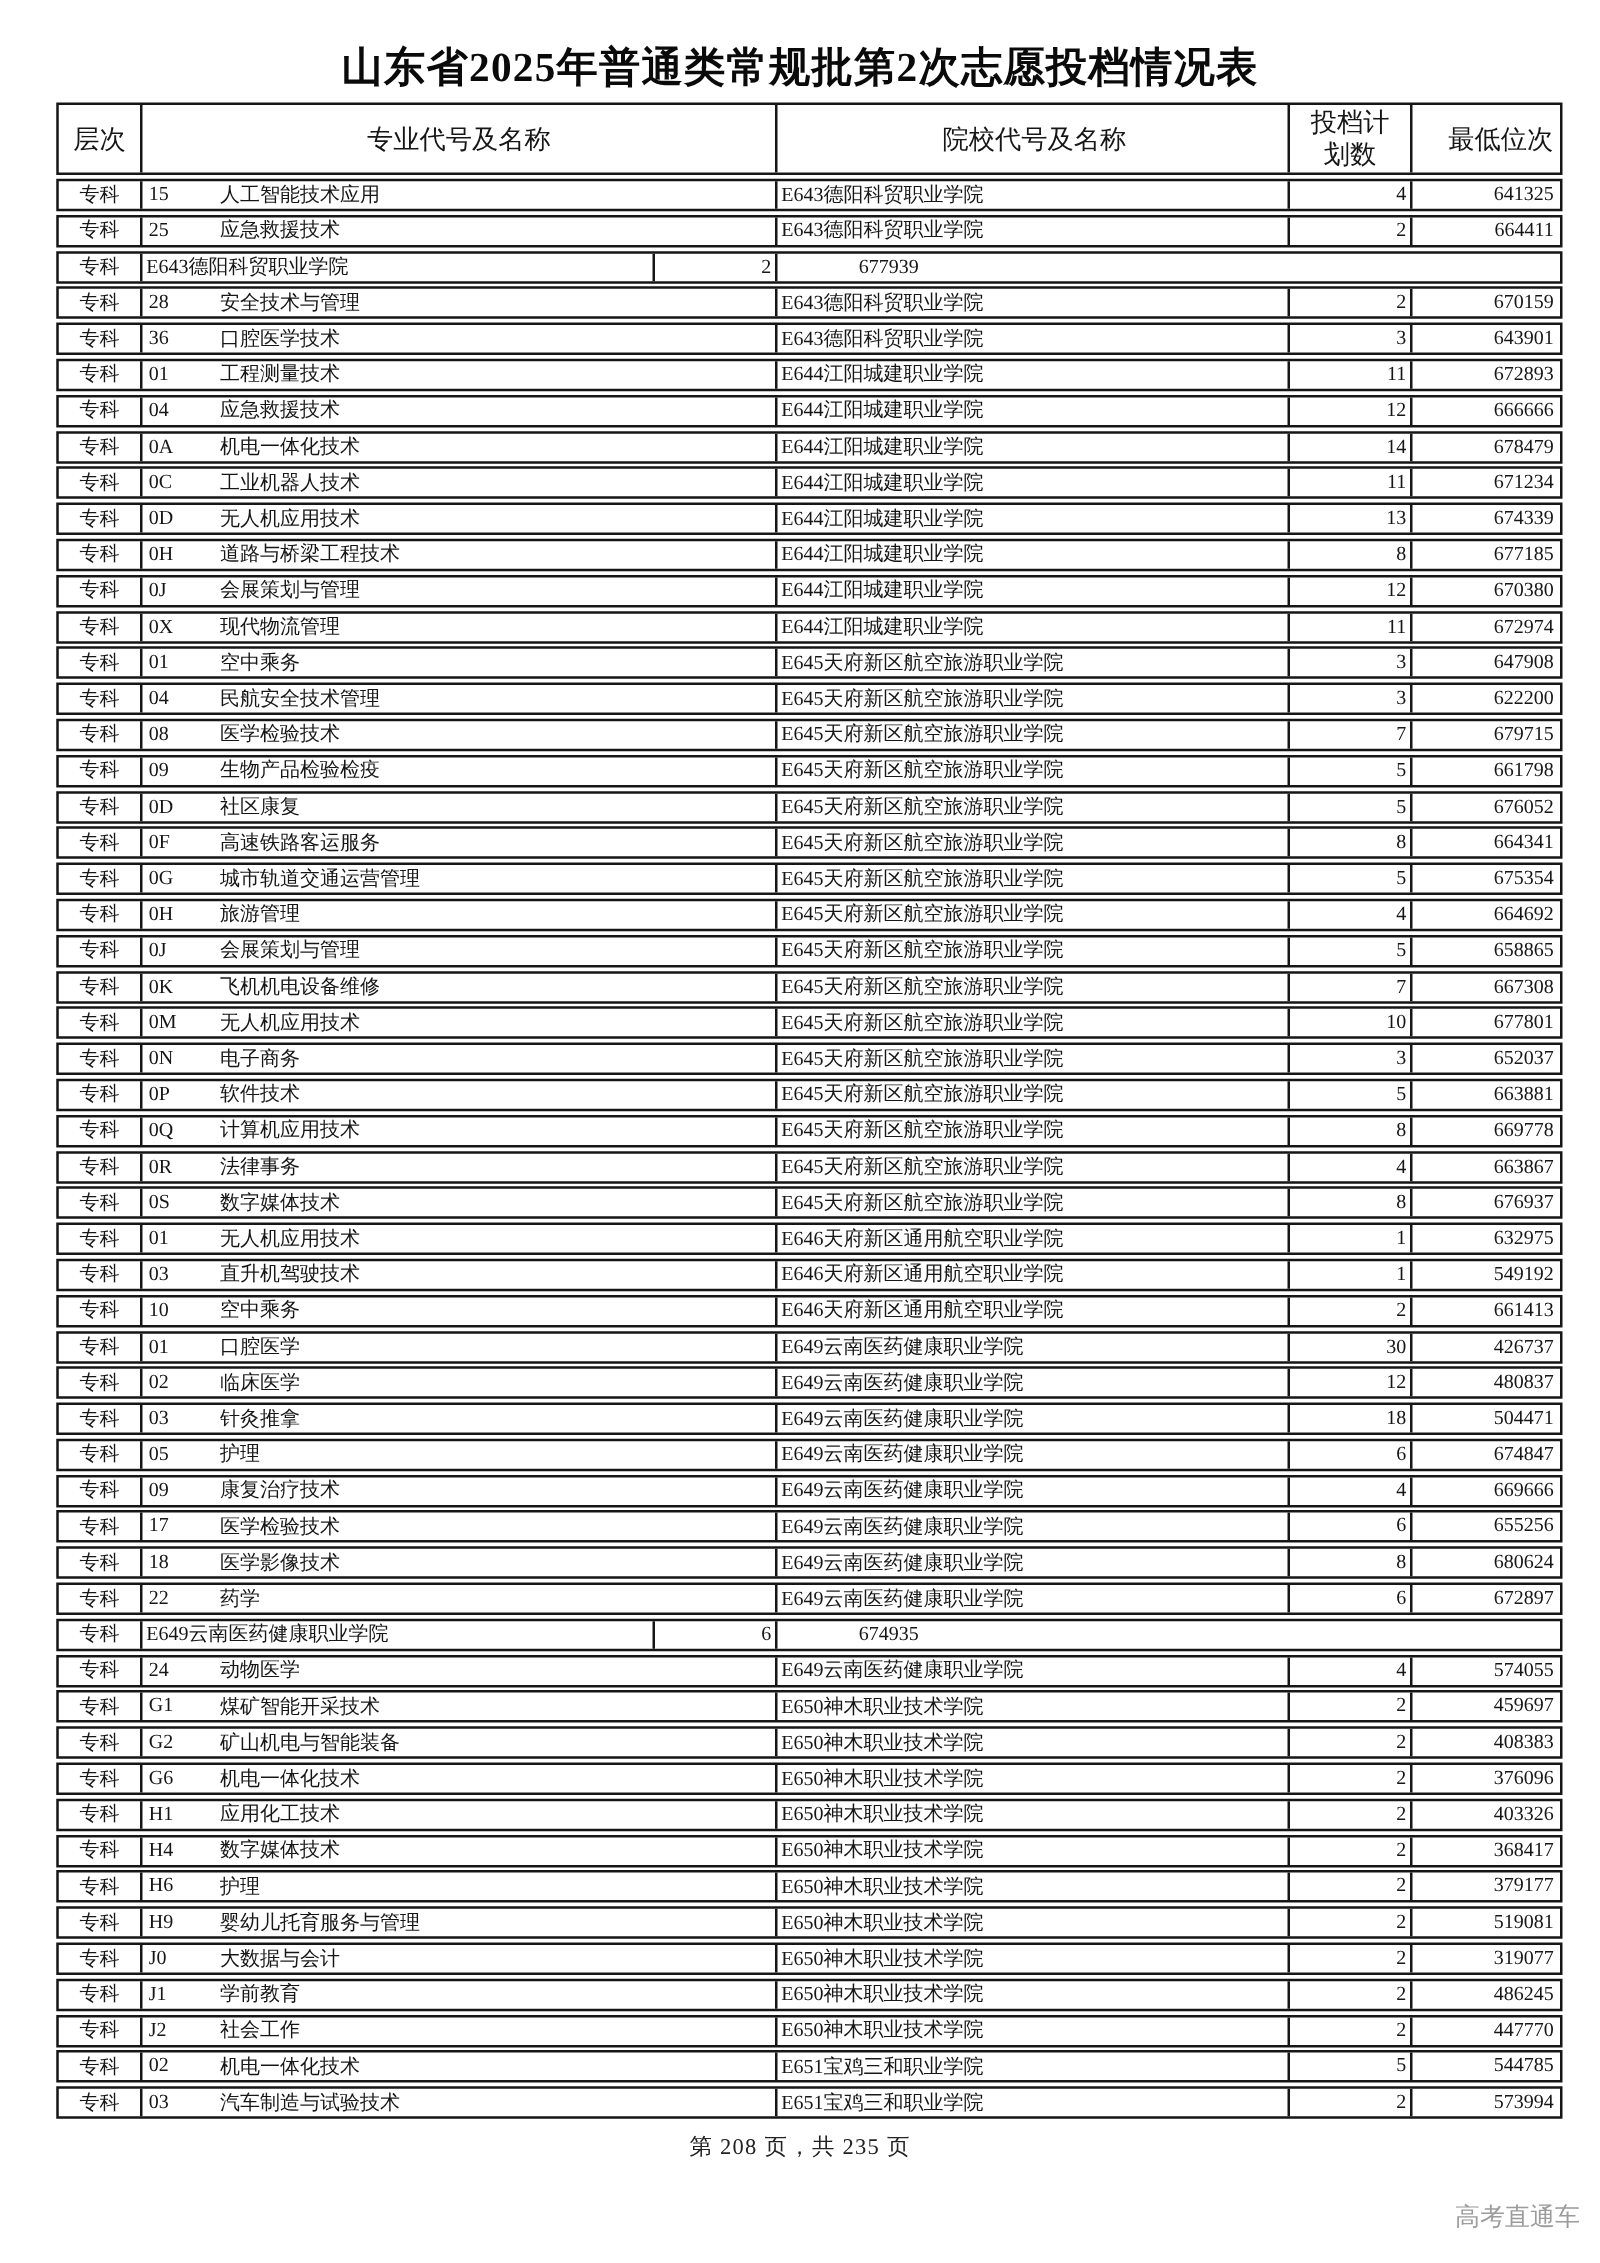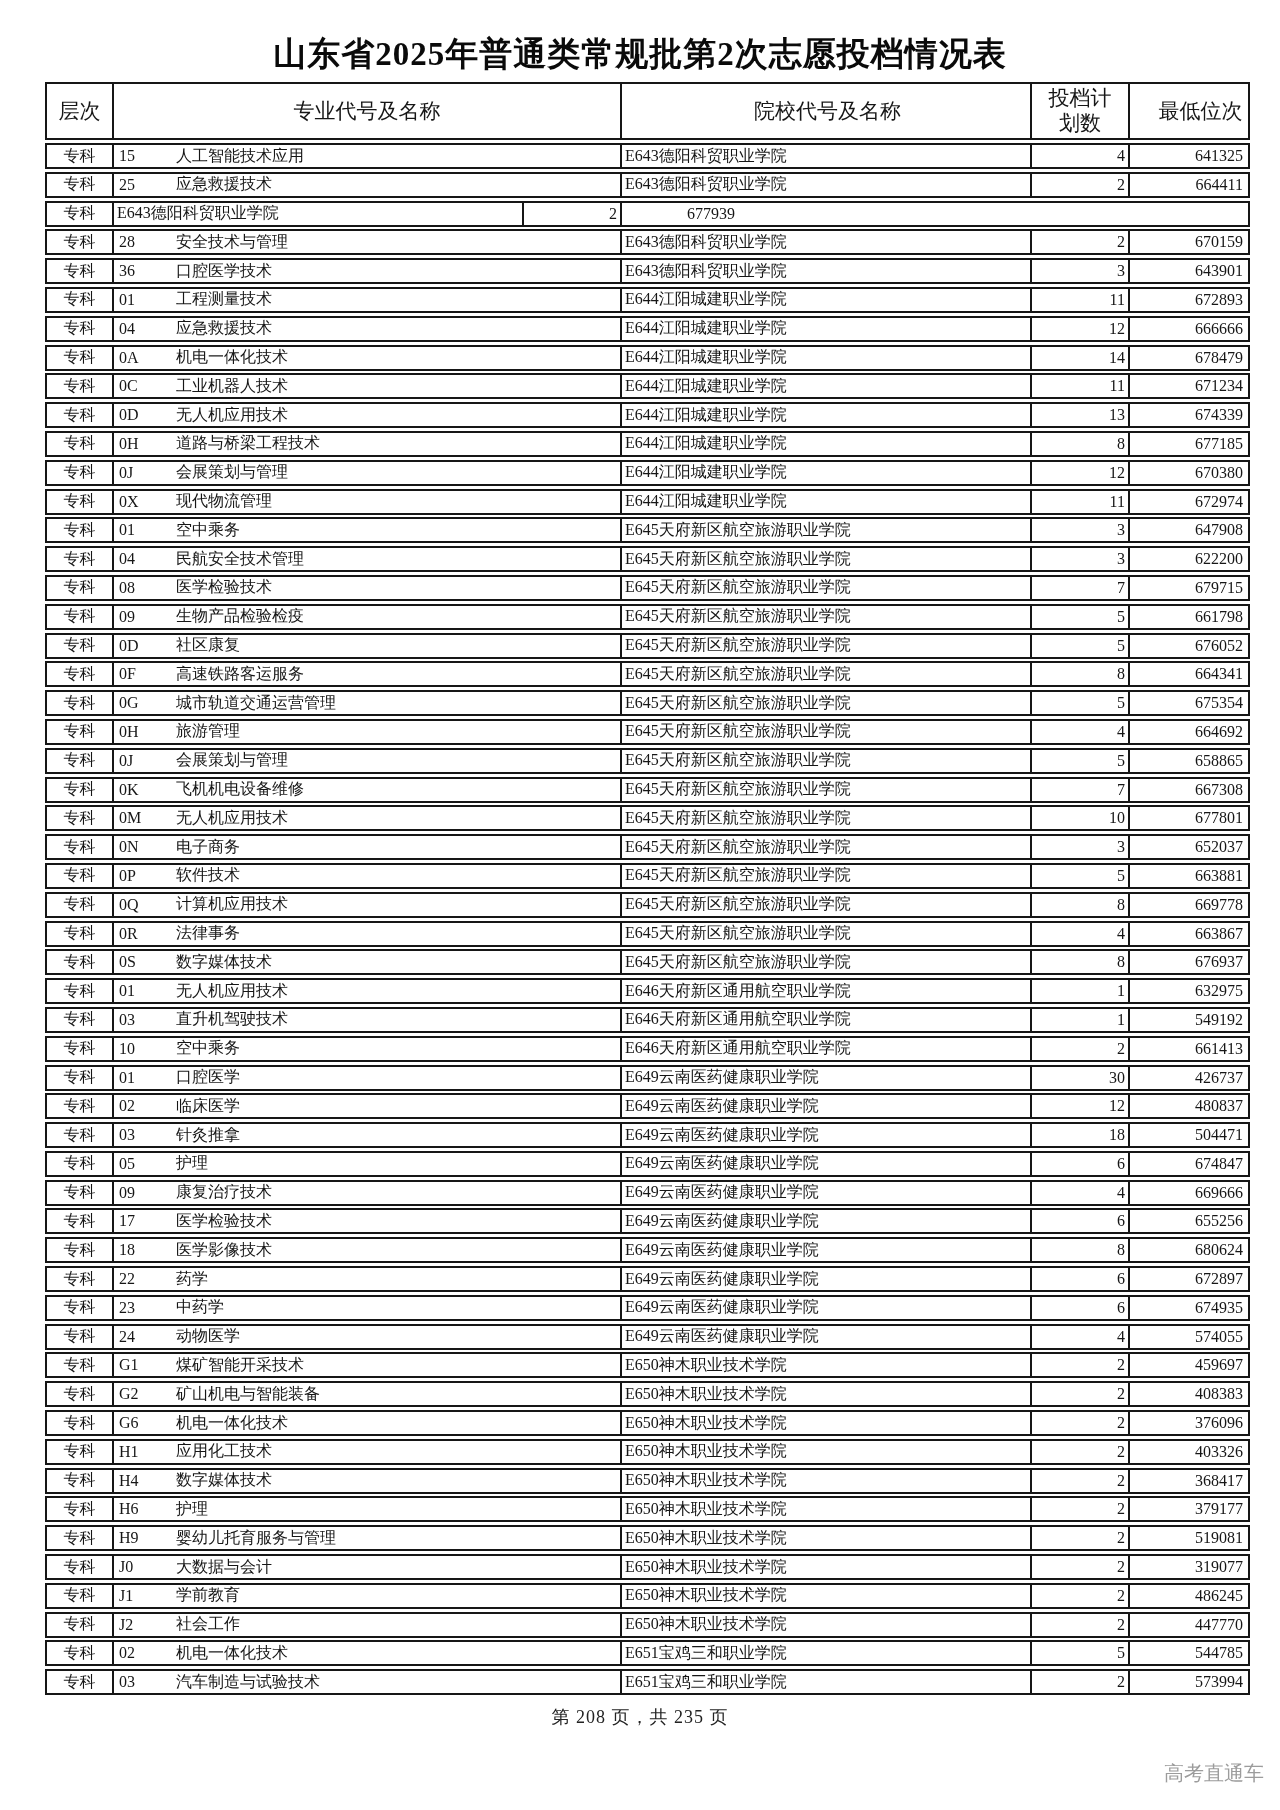--- a/index.html
+++ b/index.html
@@ -461,24 +461,20 @@
         <div class="c c2">
           <span class="code-slot">22</span>
           <span class="major-name">药学</span>
         </div>
         <div class="c c3">E649云南医药健康职业学院</div>
         <div class="c c4">6</div>
         <div class="c c5">672897</div>
       </div>
       <div class="trow">
         <div class="c c1">专科</div>
-        <div class="c c2">
-          <span class="code-slot">23</span>
-          <span class="major-name">中药学</span>
-        </div>
         <div class="c c3">E649云南医药健康职业学院</div>
         <div class="c c4">6</div>
         <div class="c c5">674935</div>
       </div>
       <div class="trow">
         <div class="c c1">专科</div>
         <div class="c c2">
           <span class="code-slot">24</span>
           <span class="major-name">动物医学</span>
         </div>

